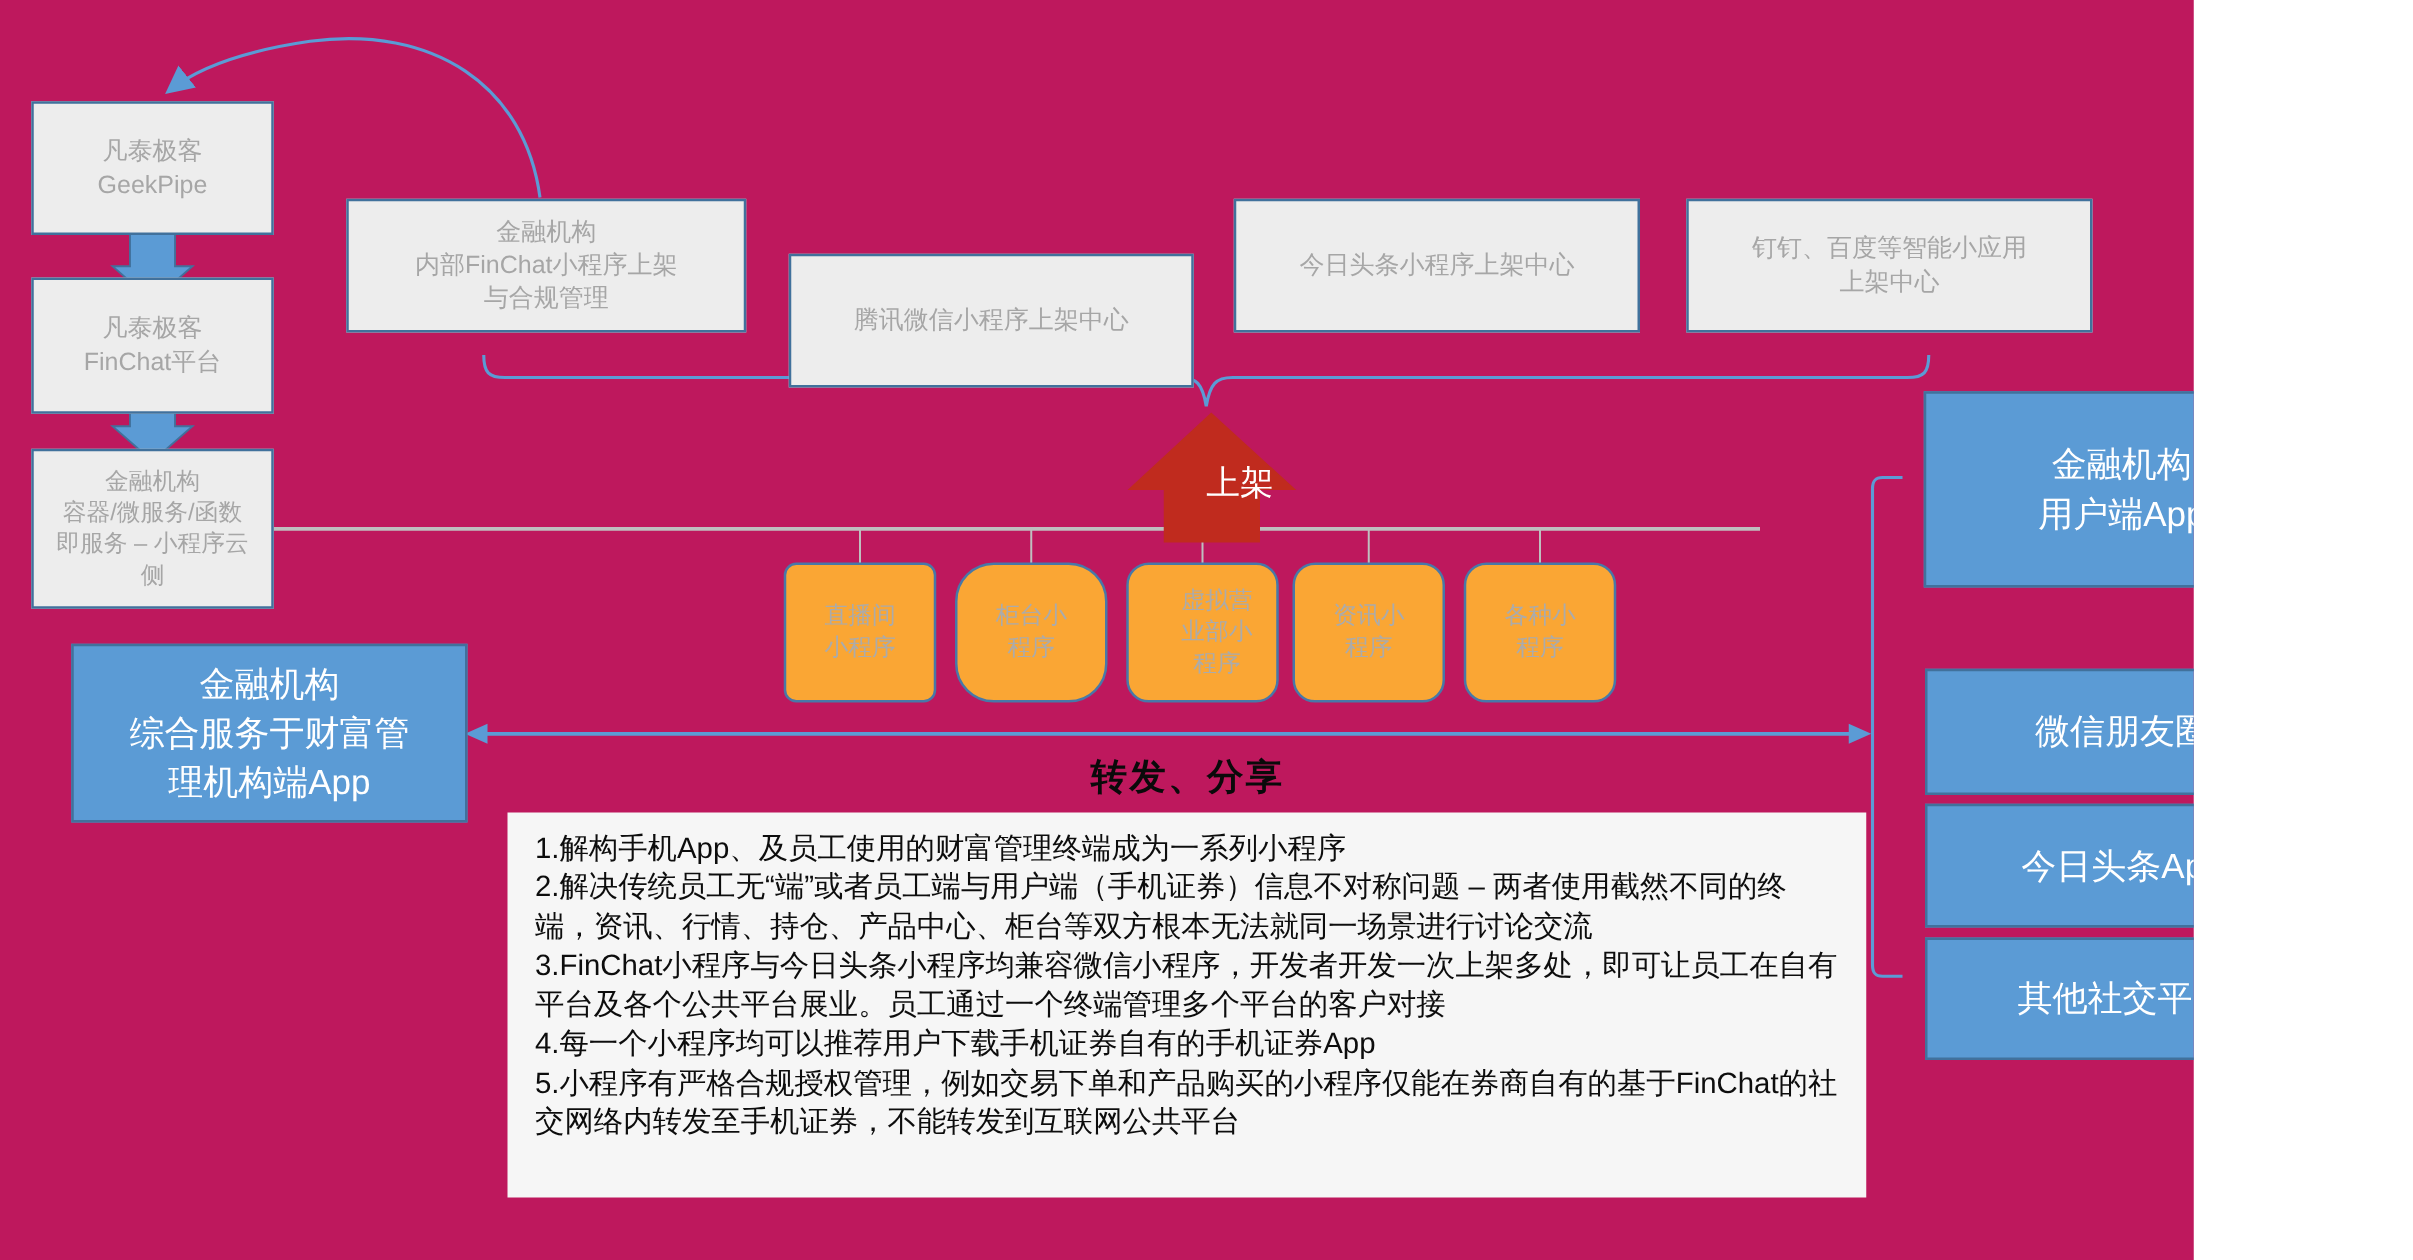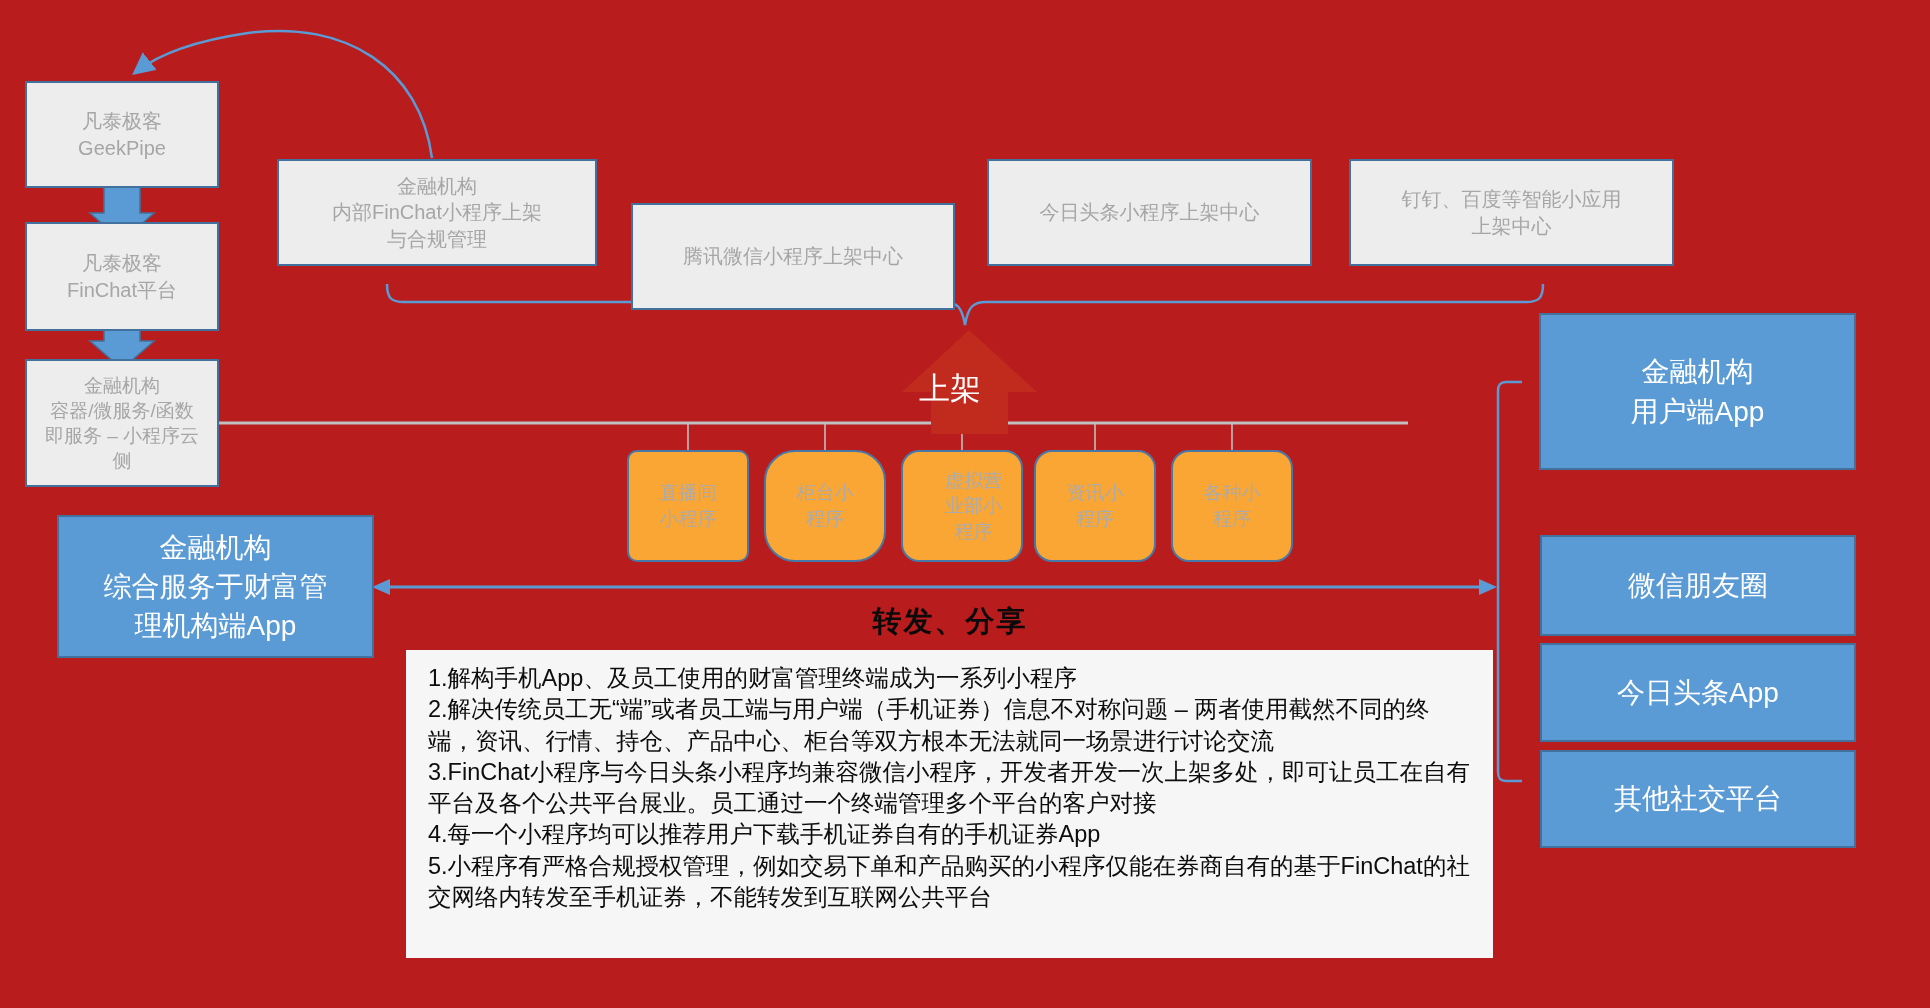--- a/index.html
+++ b/index.html
@@ -1,17 +1,17 @@
 <!DOCTYPE html>
 <html><head>
 <meta charset="utf-8">
 <style>
   html,body{margin:0;padding:0;background:#ffffff;}
   #canvas{
-    position:relative;width:1930px;height:1008px;background:#b91c1c;overflow:hidden;
+    position:relative;width:1755px;height:1008px;background:#be185d;overflow:hidden;
     font-family:"Liberation Sans","DejaVu Sans",sans-serif;
   }
   .box{
     position:absolute;display:flex;align-items:center;justify-content:center;
     text-align:center;box-sizing:border-box;white-space:pre-line;
   }
   .gray-box{
     background:#EDEDED;border:2px solid #41719C;color:#A6A6A6;
     font-size:20px;line-height:1.32;font-weight:500;
   }
@@ -20,22 +20,22 @@
     font-size:28px;line-height:1.4;font-weight:500;
   }
   .orange-box{
     background:#FAA634;border:2px solid #4878A8;border-radius:18px;
     color:#ABABAB;font-size:19px;line-height:1.35;font-weight:500;
     font-family:"DejaVu Serif","Liberation Serif",serif;
   }
   #svg-layer{position:absolute;left:0;top:0;z-index:1;}
   .html-layer{z-index:2;}
   #publish-label{
-    position:absolute;left:919px;top:368px;width:100px;text-align:left;
-    color:#ffffff;font-size:31px;font-weight:500;z-index:3;
+    position:absolute;left:919px;top:368px;width:100px;text-align:right;
+    color:#ffffff;font-size:27px;font-weight:500;z-index:3;
   }
   #share-label{
     position:absolute;left:800px;top:602px;width:300px;text-align:center;
     color:#0a0a0a;font-size:29px;font-weight:700;z-index:3;letter-spacing:2px;
   }
   #notes-block{
     position:absolute;left:406px;top:650px;width:1087px;height:308px;
     background:#F6F6F6;box-sizing:border-box;padding:13px 20px 0 22px;z-index:2;
     color:#0d0d0d;
   }

